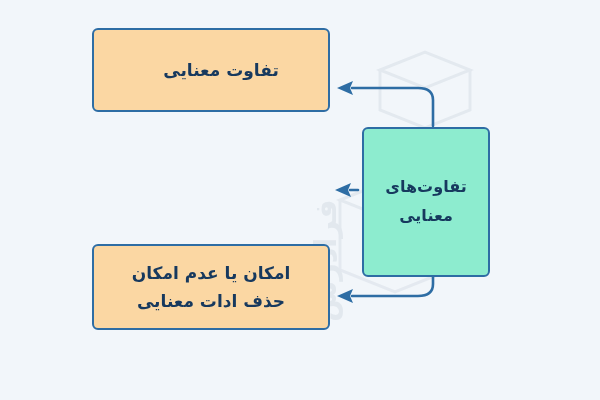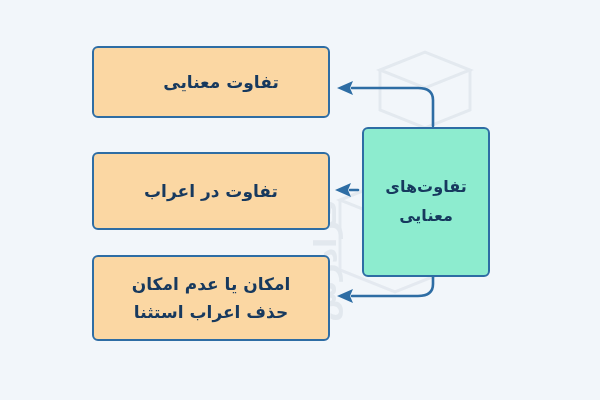--- a/index.html
+++ b/index.html
@@ -18,23 +18,23 @@
     background:var(--background);overflow:hidden;
   }
   svg.layer{position:absolute;left:0;top:0;width:600px;height:400px;pointer-events:none;}
   .box{
     position:absolute;box-sizing:border-box;
     border:2px solid var(--border);border-radius:6px;
     display:flex;flex-direction:column;align-items:center;justify-content:center;
     color:var(--text);font-weight:bold;text-align:center;direction:rtl;
   }
   .orange{background:var(--box-fill);left:92px;width:238px;font-size:17px;}
-  .box1{top:46px;height:72px;padding-left:20px;}
+  .box1{top:28px;height:84px;padding-left:20px;}
   .box2{top:152px;height:78px;}
-  .box3{top:255px;height:86px;line-height:1.65;}
+  .box3{top:244px;height:86px;line-height:1.65;}
   .teal{
     background:var(--center-fill);
     left:362px;top:127px;width:128px;height:150px;
     font-size:16px;line-height:1.8;
   }
   .line{display:block;}
 </style>
 </head>
 <body>
 
@@ -60,27 +60,24 @@
       <polygon points="337,88 353,81 350,88 353,95"></polygon>
       <polygon points="335,190 351,183 348,190 351,197"></polygon>
       <polygon points="337,296 353,289 350,296 353,303"></polygon>
     </g>
   </svg>
 
   <div class="box orange box1">
     <span class="line">تفاوت معنایی</span>
   </div>
 
-  <div class="box orange box2">
-    <span class="line">تفاوت در اعراب</span>
-  </div>
 
   <div class="box orange box3">
     <span class="line">امکان یا عدم امکان</span>
-    <span class="line">حذف اعراب استثنا</span>
+    <span class="line">حذف ادات معنایی</span>
   </div>
 
   <div class="box teal">
     <span class="line">تفاوت‌های</span>
     <span class="line">معنایی</span>
   </div>
 
 </div>
 
 </body></html>

